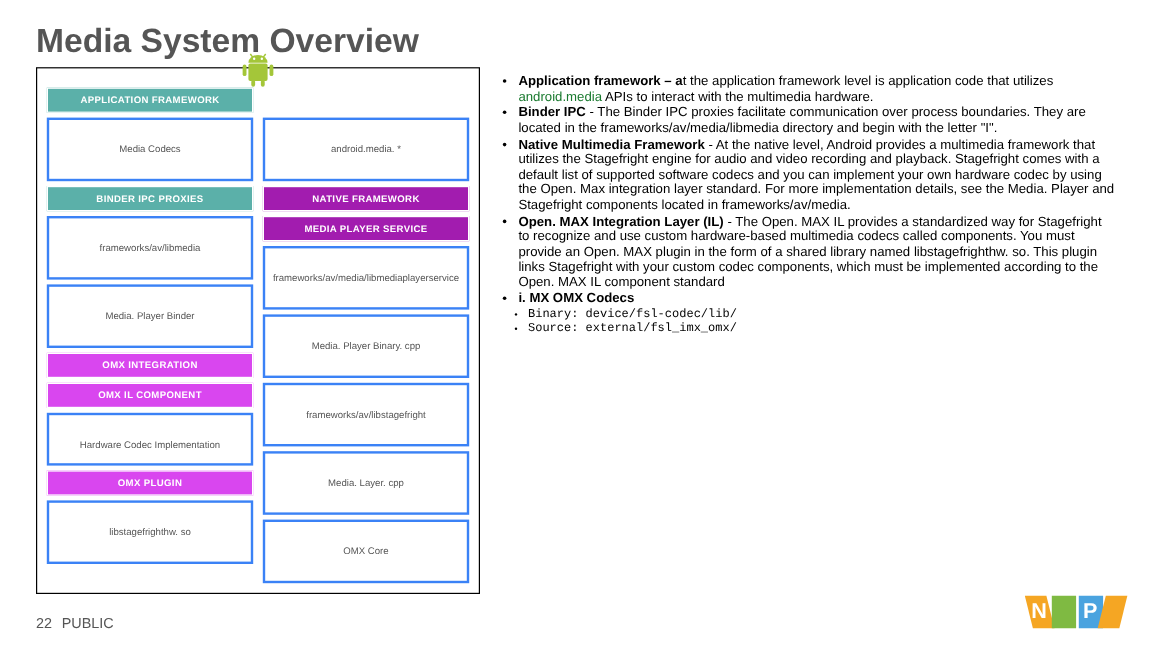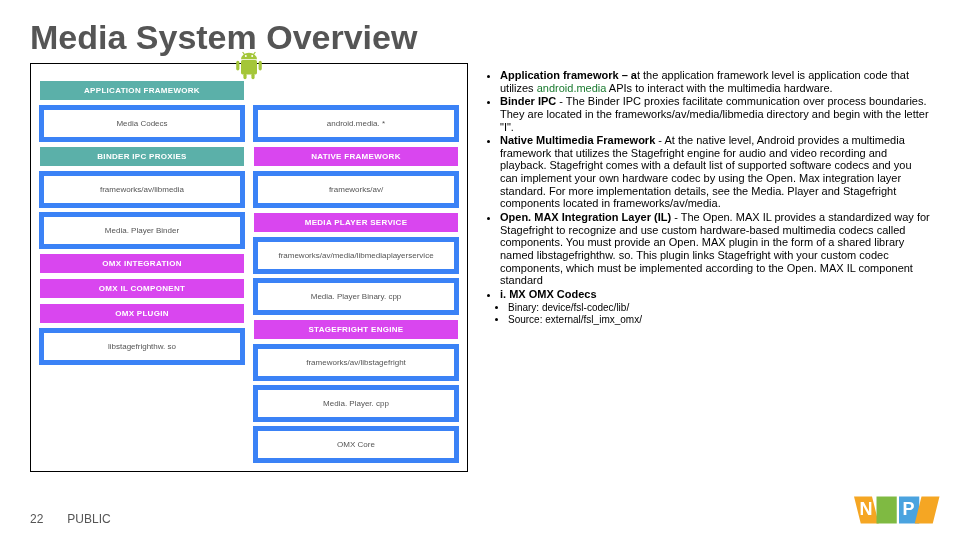--- a/index.html
+++ b/index.html
@@ -1,36 +1,36 @@
 <!DOCTYPE html>
 <html><head>
 <meta charset="utf-8">
 <style>
   * { box-sizing: border-box; margin: 0; padding: 0; }
   body { width: 960px; height: 540px; font-family: Arial, Helvetica, sans-serif; background: #fff; color: #000; position: relative; overflow: hidden; }
   .slide { width: 100%; height: 100%; padding: 18px 30px 10px 30px; }
-  .title { font-size: 34px; font-weight: bold; color: #555; margin-bottom: 6px; }
+  .title { font-size: 28px; font-weight: bold; color: #555; margin-bottom: 6px; }
   .content { display: flex; gap: 14px; }
-  .diagram { width: 438px; border: 1px solid #000; padding: 2px 8px 8px 8px; position: relative; }
+  .diagram { width: 370px; border: 1px solid #000; padding: 2px 8px 8px 8px; position: relative; }
   .robot { position: absolute; top: -16px; left: 50%; transform: translateX(-50%); width: 42px; height: 32px; }
   .robot svg { width: 100%; height: 100%; }
   .cols { display: flex; gap: 8px; margin-top: 14px; }
   .col { flex: 1; display: flex; flex-direction: column; gap: 4px; }
   .box { font-size: 8px; text-align: center; padding: 5px 2px; border: 1px solid #fff; color: #fff; font-weight: bold; letter-spacing: 0.3px; }
-  .box-sub { background: #fff; color: #555; border: 5px solid #3b82f6; font-weight: normal; font-size: 8px; padding: 9px 2px; text-align: center; }
+  .box-sub { background: #fff; color: #555; border: 2px solid #3b82f6; font-weight: normal; font-size: 8px; padding: 20px 2px; text-align: center; }
   .h-orange { background: #d946ef; }
   .h-teal   { background: #5bb0a9; }
-  .h-green  { background: #d946ef; }
+  .h-green  { background: #a21caf; }
   .bullets { flex: 1; font-size: 11px; line-height: 1.15; padding-top: 6px; }
   .bullets ul { list-style: disc; padding-left: 18px; }
   .bullets li { margin-bottom: 1px; }
-  .bullets .sub { list-style: disc; padding-left: 26px; font-size: 10px; margin-top: 0; }
+  .bullets .sub { list-style: disc; padding-left: 26px; font-size: 10px; margin-top: 0; font-family: Liberation Mono, monospace; }
   .bold { font-weight: bold; }
   .link { color: #1a7a2f; }
-  .footer { position: absolute; left: 30px; bottom: 14px; font-size: 12px; color: #555; display: flex; gap: 24px; align-items: flex-end; }
+  .footer { position: absolute; left: 30px; bottom: 14px; font-size: 12px; color: #555; display: flex; gap: 8px; align-items: flex-end; }
   .logo { position: absolute; right: 16px; bottom: 10px; width: 90px; height: 40px; }
   .logo svg { width: 100%; height: 100%; }
 </style>
 </head>
 <body>
 
 <div class="slide">
   <div class="title">Media System Overview</div>
 
   <div class="content">
@@ -53,34 +53,33 @@
       </div>
       <div class="cols">
         <div class="col">
           <div class="box h-teal">APPLICATION FRAMEWORK</div>
           <div class="box-sub">Media Codecs</div>
           <div class="box h-teal">BINDER IPC PROXIES</div>
           <div class="box-sub">frameworks/av/libmedia</div>
           <div class="box-sub">Media. Player Binder</div>
           <div class="box h-orange">OMX INTEGRATION</div>
           <div class="box h-orange">OMX IL COMPONENT</div>
+          <div class="box-sub" style="height:28px">Hardware Codec Implementation</div>
           <div class="box h-orange">OMX PLUGIN</div>
           <div class="box-sub">libstagefrighthw. so</div>
         </div>
         <div class="col">
           <div class="box h-teal" style="visibility:hidden">.</div>
           <div class="box-sub">android.media. *</div>
           <div class="box h-green">NATIVE FRAMEWORK</div>
-          <div class="box-sub">frameworks/av/</div>
           <div class="box h-green">MEDIA PLAYER SERVICE</div>
           <div class="box-sub">frameworks/av/media/libmediaplayerservice</div>
           <div class="box-sub">Media. Player Binary. cpp</div>
-          <div class="box h-green">STAGEFRIGHT ENGINE</div>
           <div class="box-sub">frameworks/av/libstagefright</div>
-          <div class="box-sub">Media. Player. cpp</div>
+          <div class="box-sub">Media. Layer. cpp</div>
           <div class="box-sub">OMX Core</div>
         </div>
       </div>
     </div>
 
     <div class="bullets">
       <ul>
         <li>
           <span class="bold">Application framework – a</span><span>t the application framework level is application code that utilizes </span><span class="link">android.media</span><span> APIs to interact with the multimedia hardware.</span>
         </li>

